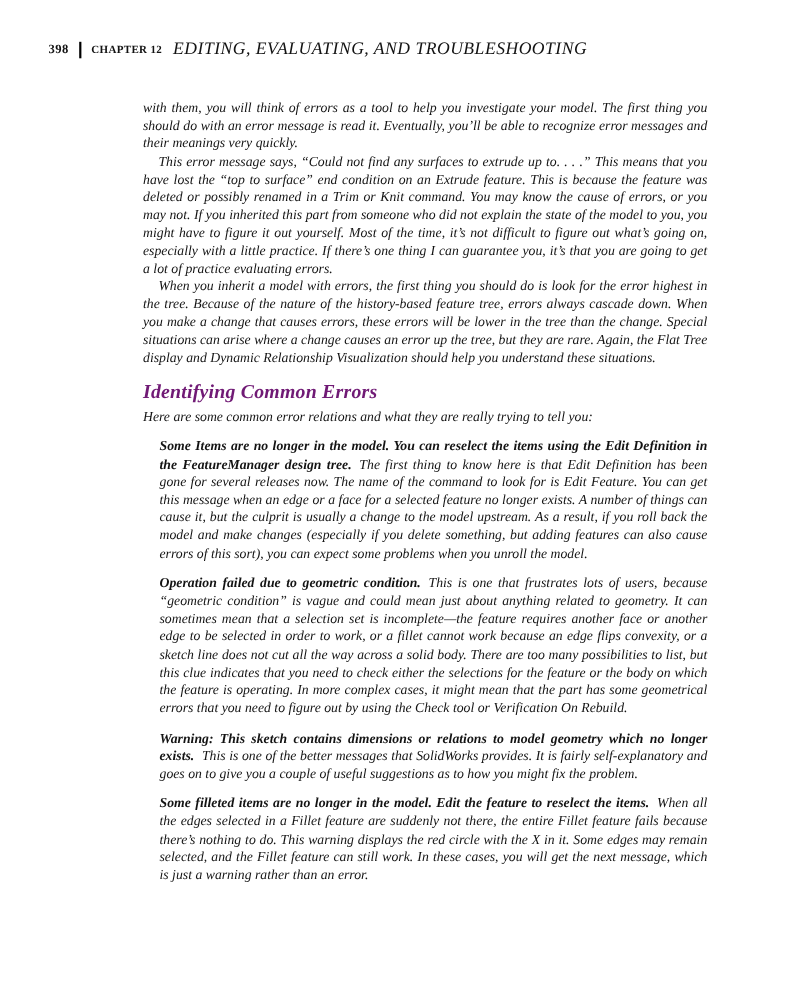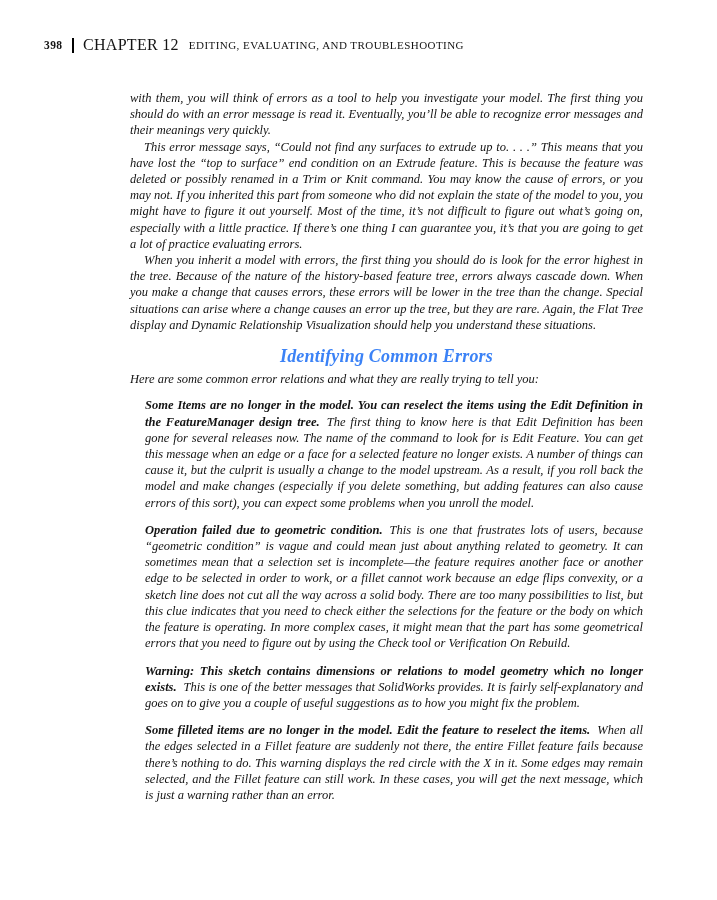--- a/index.html
+++ b/index.html
@@ -32,28 +32,29 @@
     font-size: 11.5px;
     letter-spacing: 0.4px;
   }
   .head-rule {
     width: 1.5px;
     height: 15px;
     background: #000000;
     margin: 0 9px 0 10px;
   }
   .chapter-label {
-    font-weight: normal;
-    font-size: 16px;
+    font-weight: bold;
+    font-size: 10px;
     letter-spacing: 0.3px;
     margin-right: 10px;
   }
   .chapter-title {
-    font-size: 11px;
+    font-size: 16px;
     letter-spacing: 0.45px;
+    font-style: italic;
   }
 
   
   .body-text {
     position: absolute;
     top: 90px;
     left: 130px;
     width: 513px;
     font-size: 12.5px;
     line-height: 16.2px;
@@ -61,24 +62,24 @@
     font-style: italic;
   }
   .para { margin: 0; }
   .para.indent { text-indent: 14px; }
 
   .section-heading {
     font-family: "Liberation Serif", serif;
     font-weight: bold;
     font-size: 18px;
     letter-spacing: 0.2px;
-    color: #3b82f6;
+    color: #701a75;
     margin-top: 15px;
     margin-bottom: 7px;
-    text-align: center;
+    text-align: left;
   }
   .intro { margin-bottom: 10px; }
 
   .error-item {
     margin-left: 15px;
     width: 498px;
     margin-bottom: 11px;
   }
   .error-item .item-lead { font-weight: bold; }
   .error-item .item-body { margin-left: 7px; }

